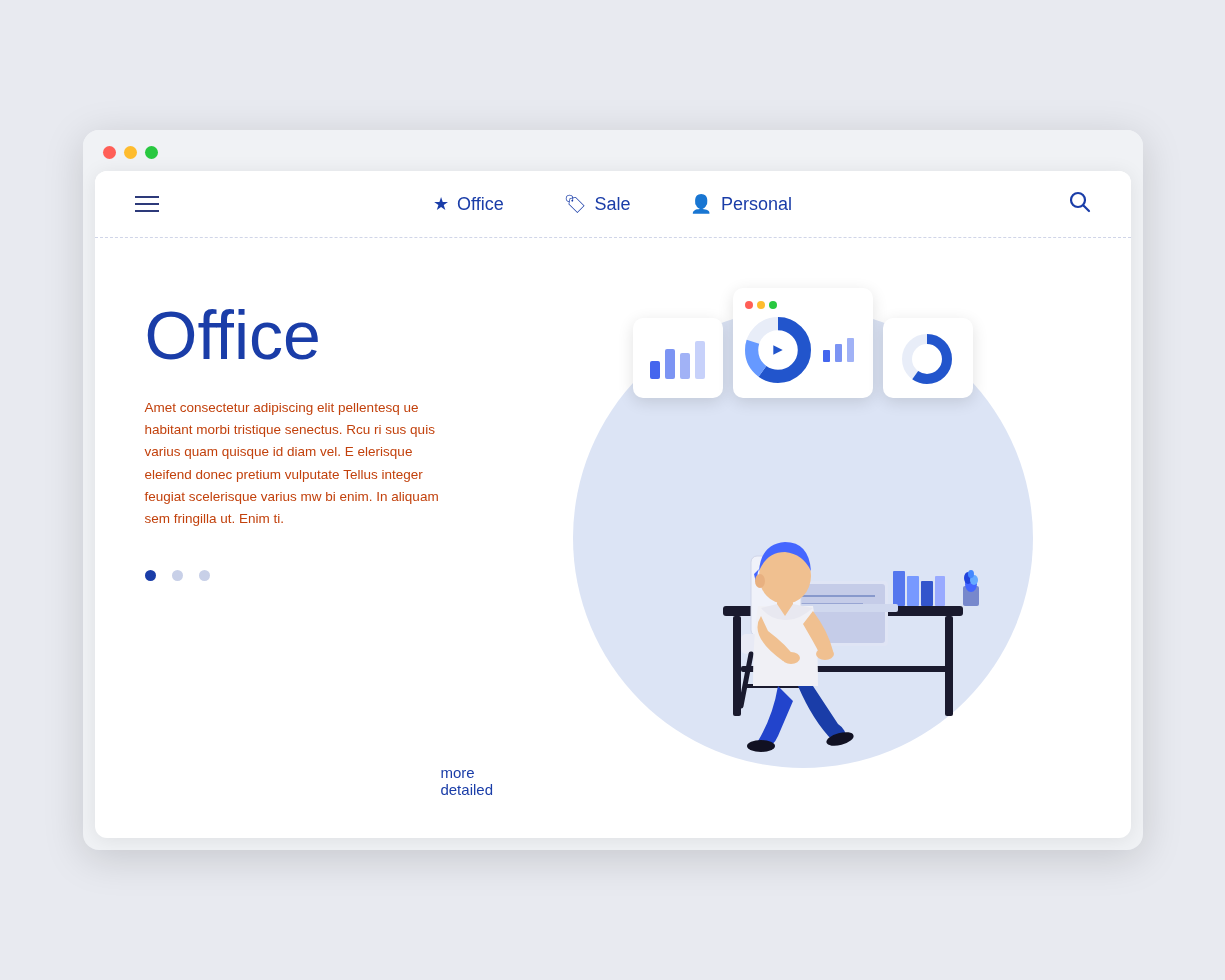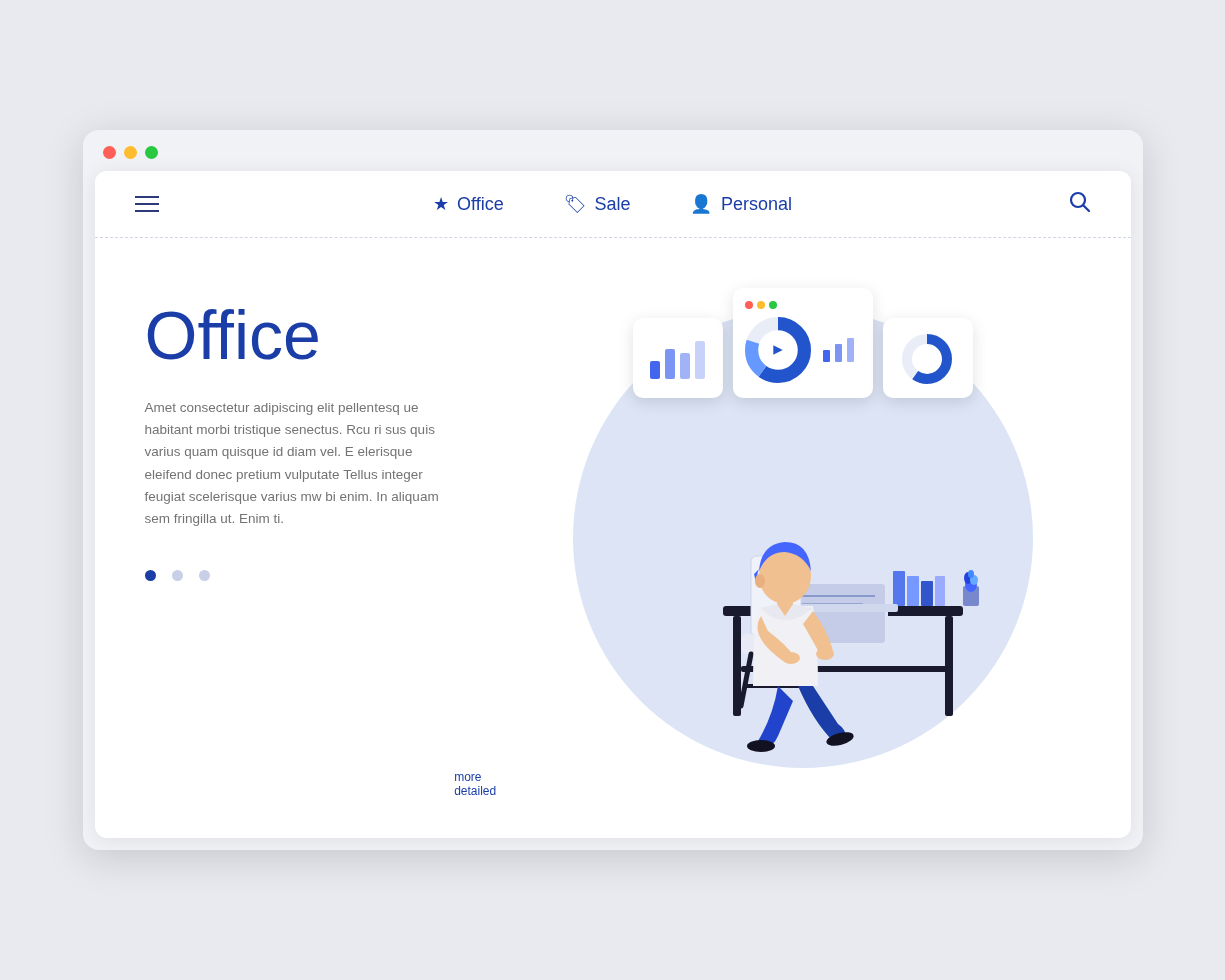--- a/index.html
+++ b/index.html
@@ -118,21 +118,21 @@
       font-size: 68px;
       font-weight: 300;
       color: #1a3da8;
       line-height: 1.1;
       margin-bottom: 24px;
     }
 
     .hero-description {
       font-size: 13.5px;
       line-height: 1.65;
-      color: #737373;
+      color: #c2410c;
       max-width: 320px;
     }
 
     .slide-dots {
       display: flex;
       gap: 16px;
       margin-top: 40px;
     }
 
     .dot {
@@ -143,21 +143,21 @@
       cursor: pointer;
     }
 
     .dot.active {
       background: #1a3da8;
     }
 
     .more-link {
       margin-top: auto;
       padding-top: 60px;
-      font-size: 12px;
+      font-size: 15px;
       color: #1a3da8;
       cursor: pointer;
       text-decoration: none;
     }
 
     
     .right-side {
       flex: 1;
       display: flex;
       align-items: center;

